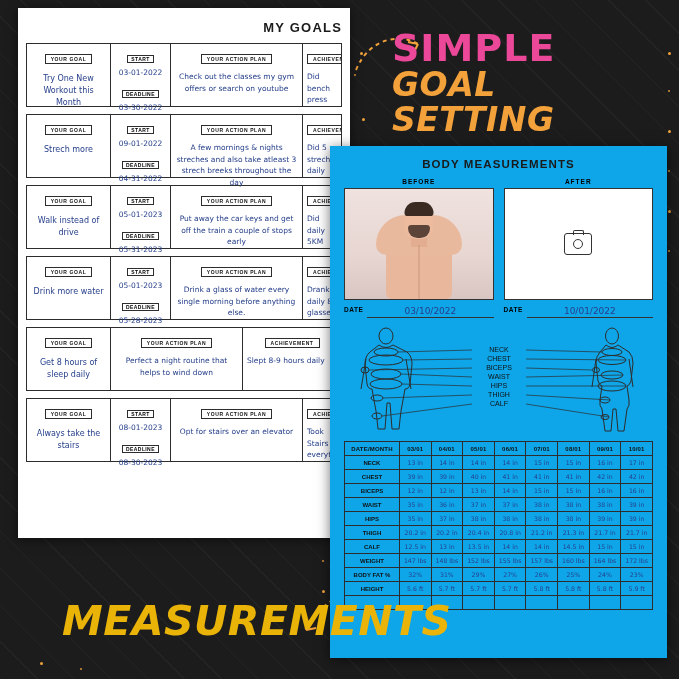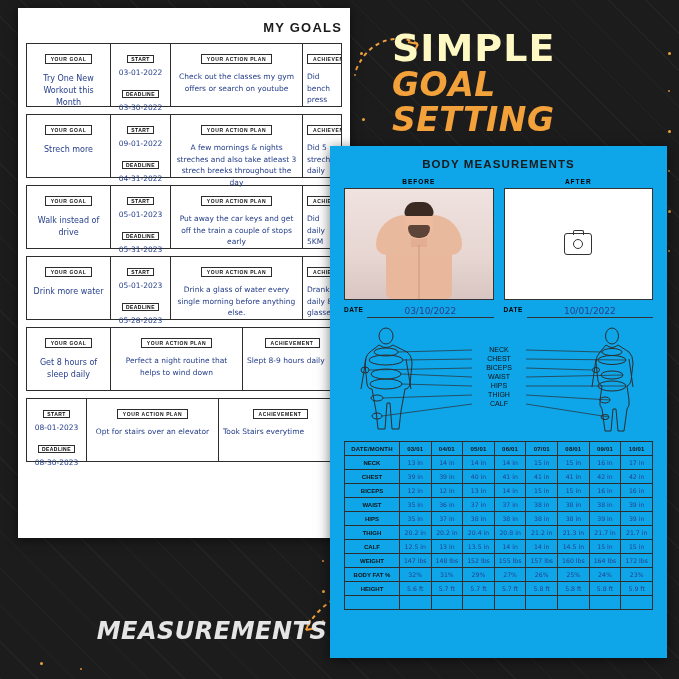--- a/index.html
+++ b/index.html
@@ -98,27 +98,27 @@
   table.meas th, table.meas td{
     border:1px solid #2d2d2d;font-size:6.2px;text-align:center;height:13px;padding:0 1px;
     font-family:"DejaVu Sans", sans-serif;
   }
   table.meas th{font-weight:700;letter-spacing:.2px;color:#111;font-family:"Liberation Sans", sans-serif;font-size:6px;}
   table.meas td.rowlab{font-weight:700;color:#111;font-family:"Liberation Sans", sans-serif;font-size:6px;}
   table.meas td{color:#27408b;}
 
   
   .headline{position:absolute;left:392px;top:30px;width:270px;}
-  .hl1{font-size:38px;font-weight:800;color:#fef9c3;letter-spacing:1px;line-height:.95;font-family:"DejaVu Sans", sans-serif;}
+  .hl1{font-size:38px;font-weight:800;color:#ec4899;letter-spacing:1px;line-height:.95;font-family:"DejaVu Sans", sans-serif;}
   .hl2{font-size:33px;font-weight:800;color:#f3a13a;font-style:italic;letter-spacing:.5px;line-height:1.05;margin-top:2px;font-family:"DejaVu Sans", sans-serif;}
 
   
   .bottom{position:absolute;left:62px;bottom:34px;width:300px;text-align:center;}
   .bl1{font-size:31px;font-weight:800;color:#fff;letter-spacing:1px;font-family:"DejaVu Sans", sans-serif;}
-  .bl2{font-size:24px;font-weight:800;color:#e5e5e5;font-style:italic;letter-spacing:.5px;margin-top:1px;font-family:"DejaVu Sans", sans-serif;}
+  .bl2{font-size:41px;font-weight:800;color:#eab308;font-style:italic;letter-spacing:.5px;margin-top:1px;font-family:"DejaVu Sans", sans-serif;}
 
   .arrow{position:absolute;pointer-events:none;}
 </style>
 </head>
 <body>
 
 <div class="bg-lines"></div>
 
 <div class="dots">
   <div class="dot" style="left:360px;top:52px;"></div>
@@ -247,20 +247,24 @@
       <span class="cell-head">YOUR ACTION PLAN</span>
       <div class="txt">Perfect a night routine that helps to wind down</div>
     </div>
     <div class="cell c-ach">
       <span class="cell-head">ACHIEVEMENT</span>
       <div class="txt">Slept 8-9 hours daily</div>
     </div>
   </div>
 
   <div class="goal-row">
+    <div class="cell c-goal">
+      <div class="head-wrap"><span class="cell-head">YOUR GOAL</span></div>
+      <div class="txt">Always take the stairs</div>
+    </div>
     <div class="cell c-dates">
       <span class="lbl">START</span>
       <div class="val">08-01-2023</div>
       <span class="lbl">DEADLINE</span>
       <div class="val">08-30-2023</div>
     </div>
     <div class="cell c-plan">
       <span class="cell-head">YOUR ACTION PLAN</span>
       <div class="txt">Opt for stairs over an elevator</div>
     </div>

